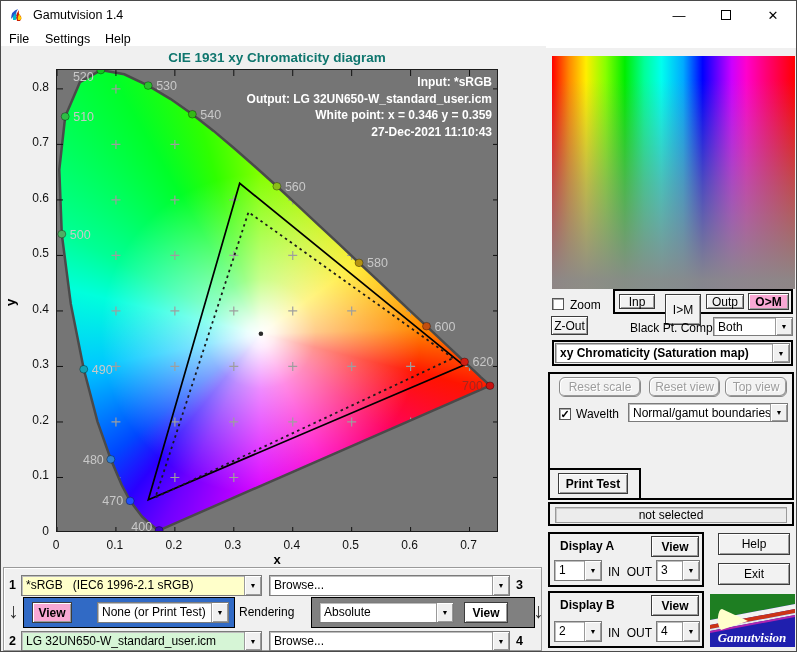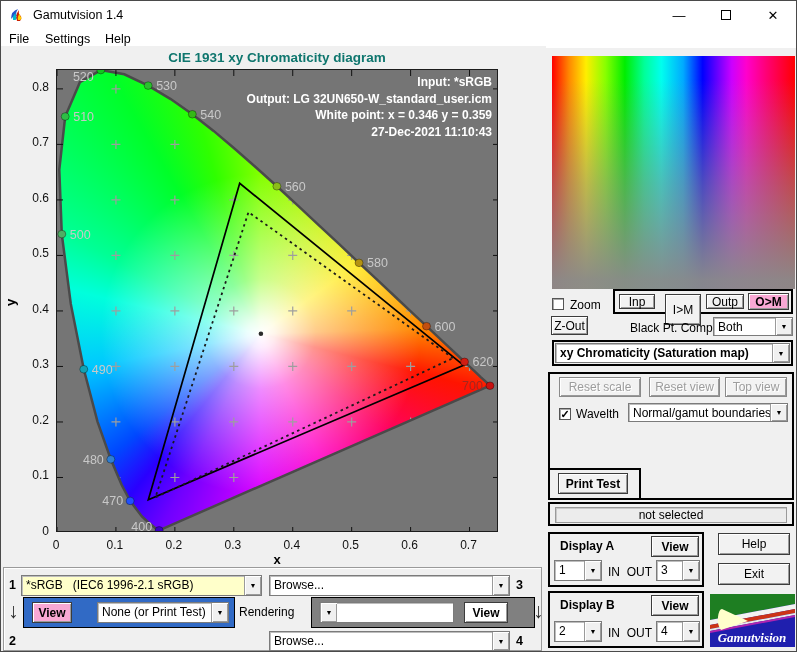--- a/index.html
+++ b/index.html
@@ -30,21 +30,21 @@
   #plot-svg{position:absolute;left:0;top:0;width:442px;height:463px;font-family:"Liberation Sans",sans-serif;}
   .tick-label{position:absolute;font-size:12px;color:#111;}
   .xlabel{position:absolute;left:55px;top:506px;width:442px;text-align:center;font-size:13px;font-weight:bold;color:#000;}
   .ylabel{position:absolute;left:6px;top:249px;font-size:13px;font-weight:bold;color:#000;transform:rotate(-90deg);}
   
   .win-btn{position:absolute;display:flex;align-items:center;justify-content:center;background:#f2f2f2;
     border:1px solid #3c3c3c;box-shadow:inset 1px 1px 0 #ffffff, inset -1px -1px 0 #9a9a9a;
     font-family:"Liberation Sans",sans-serif;font-size:12px;color:#000;cursor:pointer;padding:0;white-space:pre;}
   .win-btn.bold{font-weight:bold;}
   .win-btn.yellow{background:#f9a8d4;}
-  .win-btn.disabled{color:#9d9d9d;text-shadow:1px 1px 0 #fff;border-color:#8a8a8a;cursor:default;}
+  .win-btn.disabled{color:#9d9d9d;text-shadow:1px 1px 0 #fff;border-color:#8a8a8a;cursor:default;border-radius:6px;}
   .combo{position:absolute;display:flex;background:#fff;border:1px solid #7b7b7b;box-shadow:inset 1px 1px 0 #bdbdbd;cursor:pointer;}
   .combo-field{flex:1;font-size:12px;color:#000;padding:2px 4px;white-space:pre;overflow:hidden;}
   .combo-field.bold{font-weight:bold;}
   .combo.yellow{background:#ffffca;}
   .combo.green{background:#d6f5d6;}
   .combo-arrow{width:17px;background:#f0f0f0;border-left:1px solid #9a9a9a;
     box-shadow:inset 1px 1px 0 #fff, inset -1px -1px 0 #9a9a9a;display:flex;align-items:center;justify-content:center;
     font-size:7px;color:#000;}
   .checkbox{width:12px;height:12px;background:#fff;border:1px solid #555;box-shadow:inset 1px 1px 0 #a9a9a9;
     display:inline-flex;align-items:center;justify-content:center;font-size:11px;font-weight:bold;color:#000;cursor:pointer;}
@@ -368,27 +368,32 @@
     <div class="blue-panel">
       <button class="win-btn yellow bold" style="left:8px;top:4px;width:40px;height:21px;">View</button>
       <div class="combo" style="left:73px;top:4px;width:132px;height:21px;">
         <div class="combo-field">None (or Print Test)</div>
         <div class="combo-arrow">▼</div>
       </div>
     </div>
     <span class="plain-label" style="left:235px;top:37px;">Rendering</span>
     <div class="gray-panel">
       <div class="combo" style="left:7px;top:4px;width:135px;height:21px;">
+        <div class="combo-field">Absolute</div>
         <div class="combo-arrow">▼</div>
       </div>
       <button class="win-btn bold" style="left:152px;top:4px;width:44px;height:21px;background:#ffffff;">View</button>
     </div>
     <span class="down-arrow" style="left:529px;top:32px;">↓</span>
 
     <span class="num-label" style="left:5px;top:66px;">2</span>
+    <div class="combo green" style="left:17px;top:63px;width:241px;height:20px;">
+      <div class="combo-field">LG 32UN650-W_standard_user.icm</div>
+      <div class="combo-arrow">▼</div>
+    </div>
     <div class="combo" style="left:265px;top:63px;width:241px;height:20px;">
       <div class="combo-field">Browse...</div>
       <div class="combo-arrow">▼</div>
     </div>
     <span class="num-label" style="left:512px;top:66px;">4</span>
   </div>
 
 </div>
 
 </body></html>

